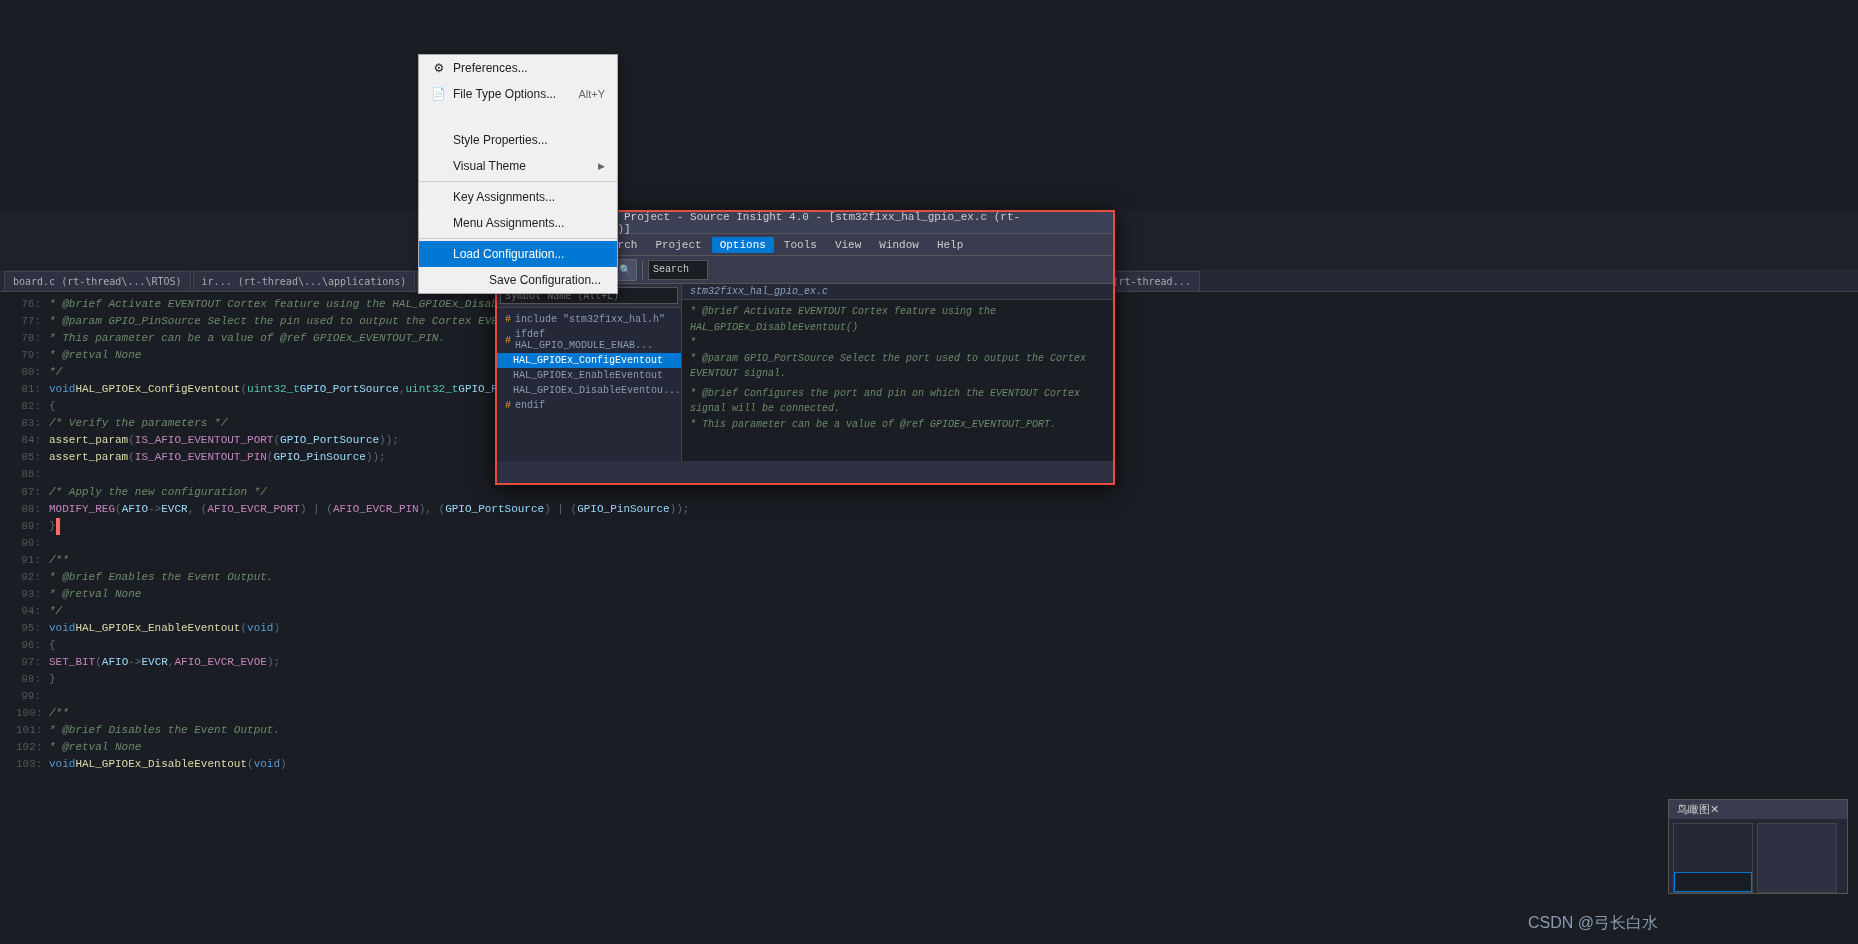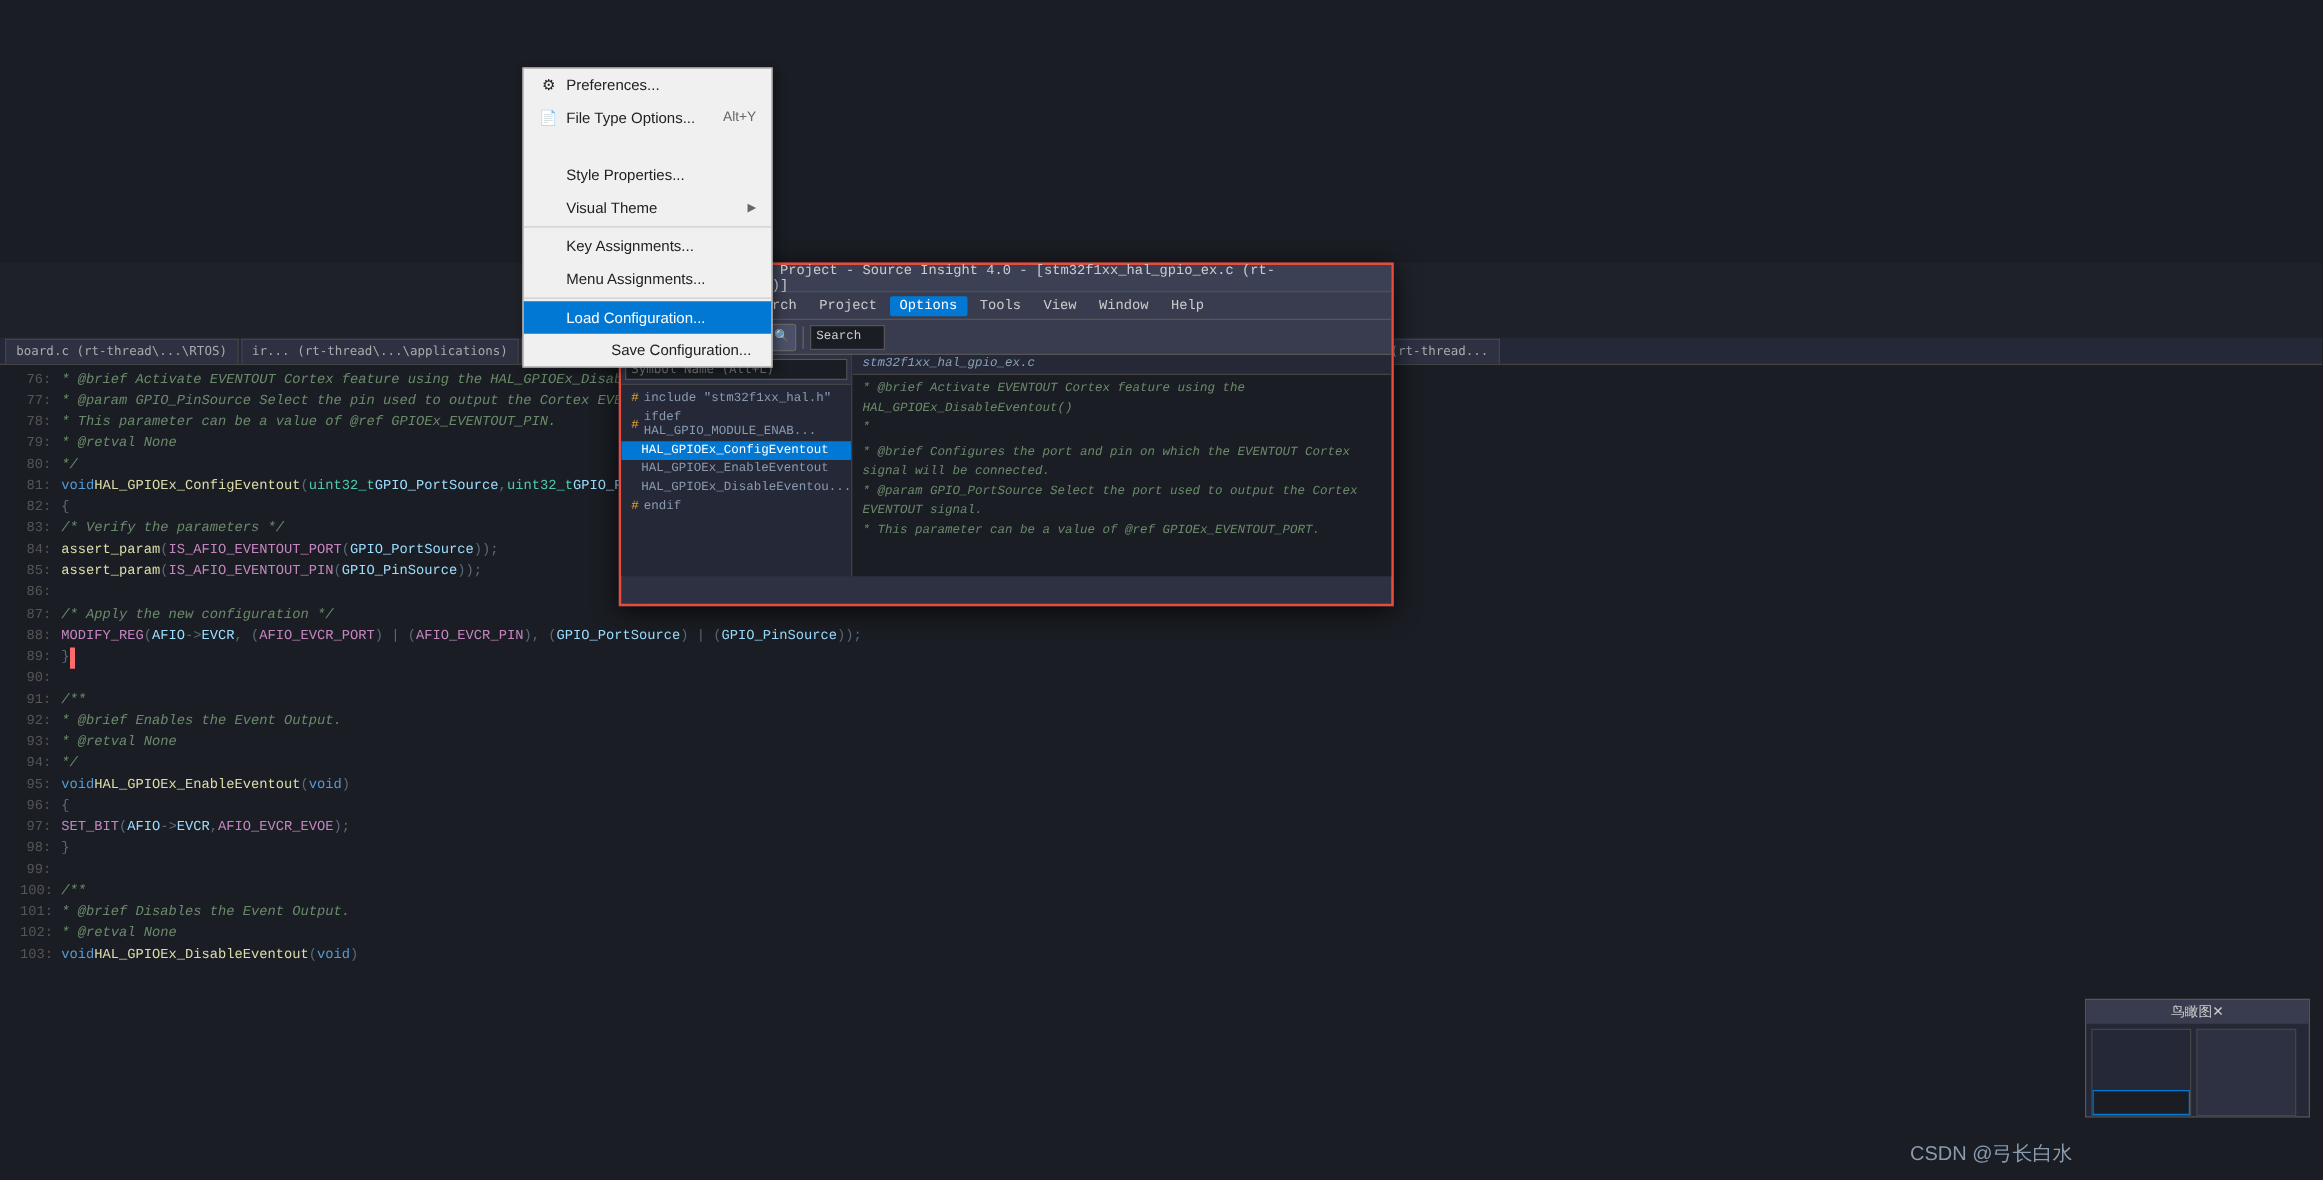--- a/index.html
+++ b/index.html
@@ -239,21 +239,21 @@
       background: #252837;
       border: 1px solid #555;
     }
     .minimap-title {
       background: #383c4e;
       padding: 2px 8px;
       font-size: 11px;
       color: #ccc;
       font-family: 'Segoe UI', Arial, sans-serif;
       display: flex;
-      justify-content: center;
+      justify-content: flex-start;
       align-items: center;
     }
 
     
     .watermark {
       position: absolute;
       bottom: 10px;
       right: 200px;
       color: #8a9bb0;
       font-family: 'Segoe UI', Arial, sans-serif;
@@ -486,22 +486,22 @@
       </div>
     </div>
 
     <div class="code-panel">
       <div class="code-filename">
         <em>stm32f1xx_hal_gpio_ex.c</em>
       </div>
       <div class="code-content">
         <div><span class="c-comment">  * @brief  Activate EVENTOUT Cortex feature  using the HAL_GPIOEx_DisableEventout()</span></div>
         <div><span class="c-comment">  *</span></div>
+        <div><span class="c-comment">  * @param  GPIO_PortSource Select the port used to output the Cortex EVENTOUT signal.</span></div>
         <div style="margin-top:4px;"><span class="c-comment">  * @brief  Configures the port and pin on which the EVENTOUT Cortex signal will be connected.</span></div>
-        <div><span class="c-comment">  * @param  GPIO_PortSource Select the port used to output the Cortex EVENTOUT signal.</span></div>
         <div><span class="c-comment">  *   This parameter can be a value of @ref GPIOEx_EVENTOUT_PORT.</span></div>
       </div>
     </div>
   </div>
 </div>
 
 <div class="dropdown-menu">
   <div class="dropdown-item">
     <span style="display:flex;align-items:center;">
       <span class="menu-icon">⚙</span>

